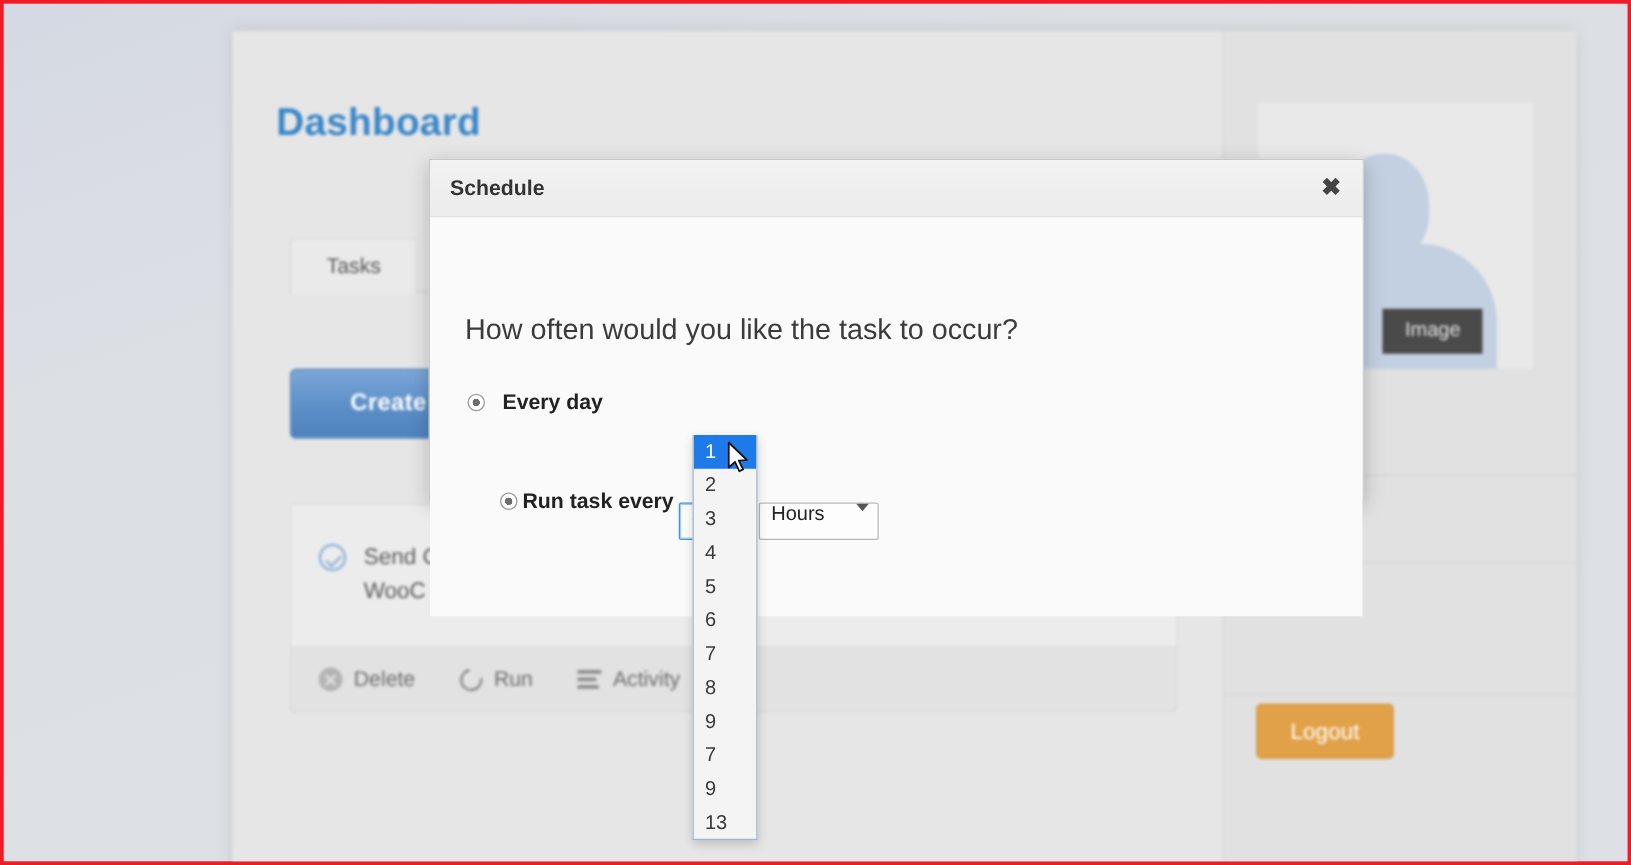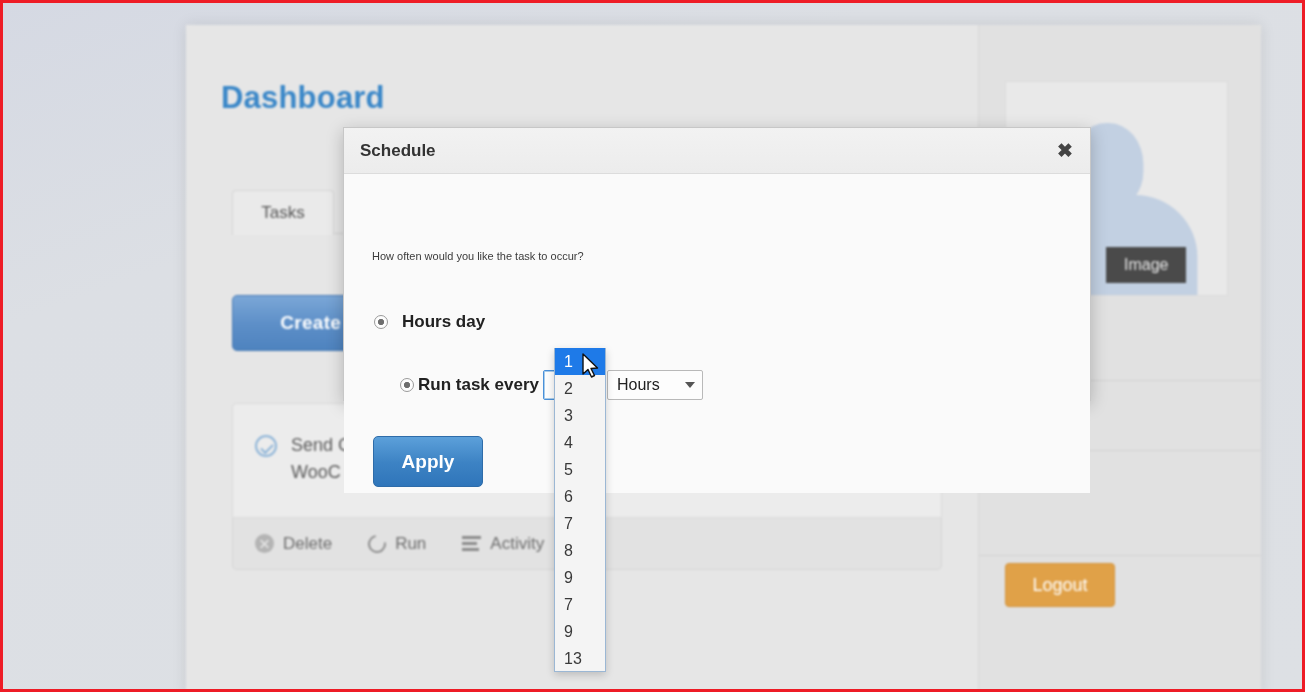--- a/index.html
+++ b/index.html
@@ -193,21 +193,21 @@
   }
   .modal-title { font-size: 17px; font-weight: bold; color: #333; }
   .modal-close {
     position: absolute; right: 17px; top: 13px;
     font-size: 19px; font-weight: bold; color: #444;
     line-height: 1; cursor: pointer;
   }
   .modal-body { position: relative; height: 319px; background: #fafafa; }
   .q-text {
     position: absolute; left: 28px; top: 76px;
-    font-size: 11px; color: #3b3b3b;
+    font-size: 23px; color: #3b3b3b;
   }
   .radio {
     width: 14px; height: 14px; border-radius: 50%;
     border: 1px solid #9a9a9a;
     background: radial-gradient(circle, #6e6e6e 0%, #6e6e6e 34%, #fdfdfd 36%, #fdfdfd 100%);
     display: inline-block; flex: none;
   }
   .opt-everyday {
     position: absolute; left: 30px; top: 138px;
     display: flex; align-items: center; gap: 14px;
@@ -215,23 +215,23 @@
   .opt-label { font-size: 17px; font-weight: bold; color: #222; }
   .opt-runevery {
     position: absolute; left: 56px; top: 196px;
     display: flex; align-items: center; gap: 4px;
   }
   .select {
     height: 30px;
     background: #fdfdfd;
     border: 1px solid #b9b9b9;
     border-radius: 2px;
-    display: flex; align-items: center; justify-content: space-between;
+    display: flex; justify-content: space-between;
     padding: 0 7px 0 9px;
-    font-size: 16px; color: #222;
+    font-size: 16px; color: #222; margin-top: 32px;
   }
   .select.num { width: 52px; border-color: #4a90d9; box-shadow: 0 0 0 1px #a9cdeb inset; }
   .select.unit { width: 96px; margin-left: 8px; }
   .caret {
     width: 0; height: 0; margin-left: 6px;
     border-left: 5px solid transparent;
     border-right: 5px solid transparent;
     border-top: 6px solid #555;
   }
   .btn-apply {
@@ -342,39 +342,36 @@
   <div id="modal">
     <div class="modal-head">
       <span class="modal-title">Schedule</span>
       <span class="modal-close">✖</span>
     </div>
     <div class="modal-body">
       <div class="q-text">How often would you like the task to occur?</div>
 
       <div class="opt-everyday">
         <span class="radio"></span>
-        <span class="opt-label">Hours day</span>
+        <span class="opt-label">Every day</span>
       </div>
 
       <div class="opt-runevery">
         <span class="radio"></span>
         <span class="opt-label">Run task every</span>
         <span class="select num">
           <span>1</span>
           <span class="caret"></span>
         </span>
         <span class="select unit">
           <span>Hours</span>
           <span class="caret"></span>
         </span>
       </div>
 
-      <div class="btn-apply">
-        <span>Apply</span>
-      </div>
     </div>
   </div>
 
   <div id="dropdown">
       <div class="dd-item sel">1</div>
       <div class="dd-item">2</div>
       <div class="dd-item">3</div>
       <div class="dd-item">4</div>
       <div class="dd-item">5</div>
       <div class="dd-item">6</div>

